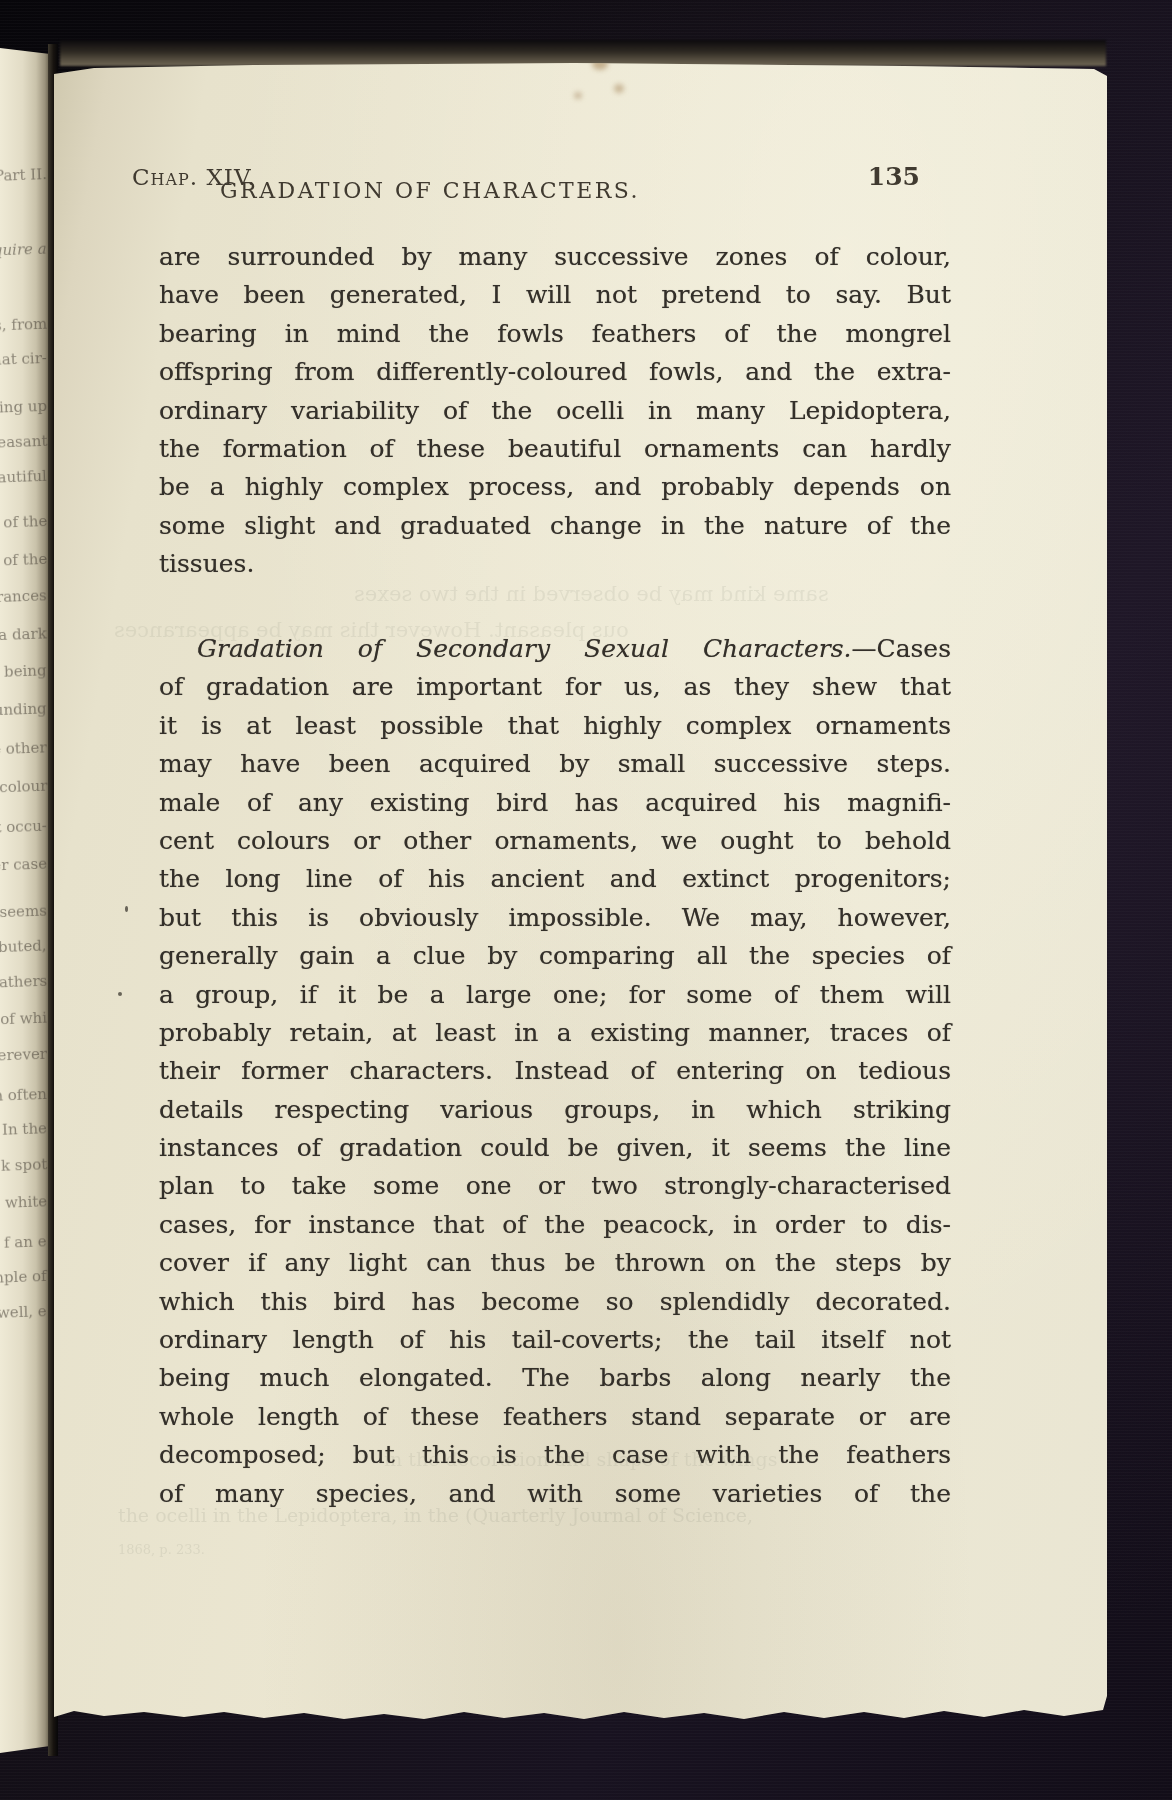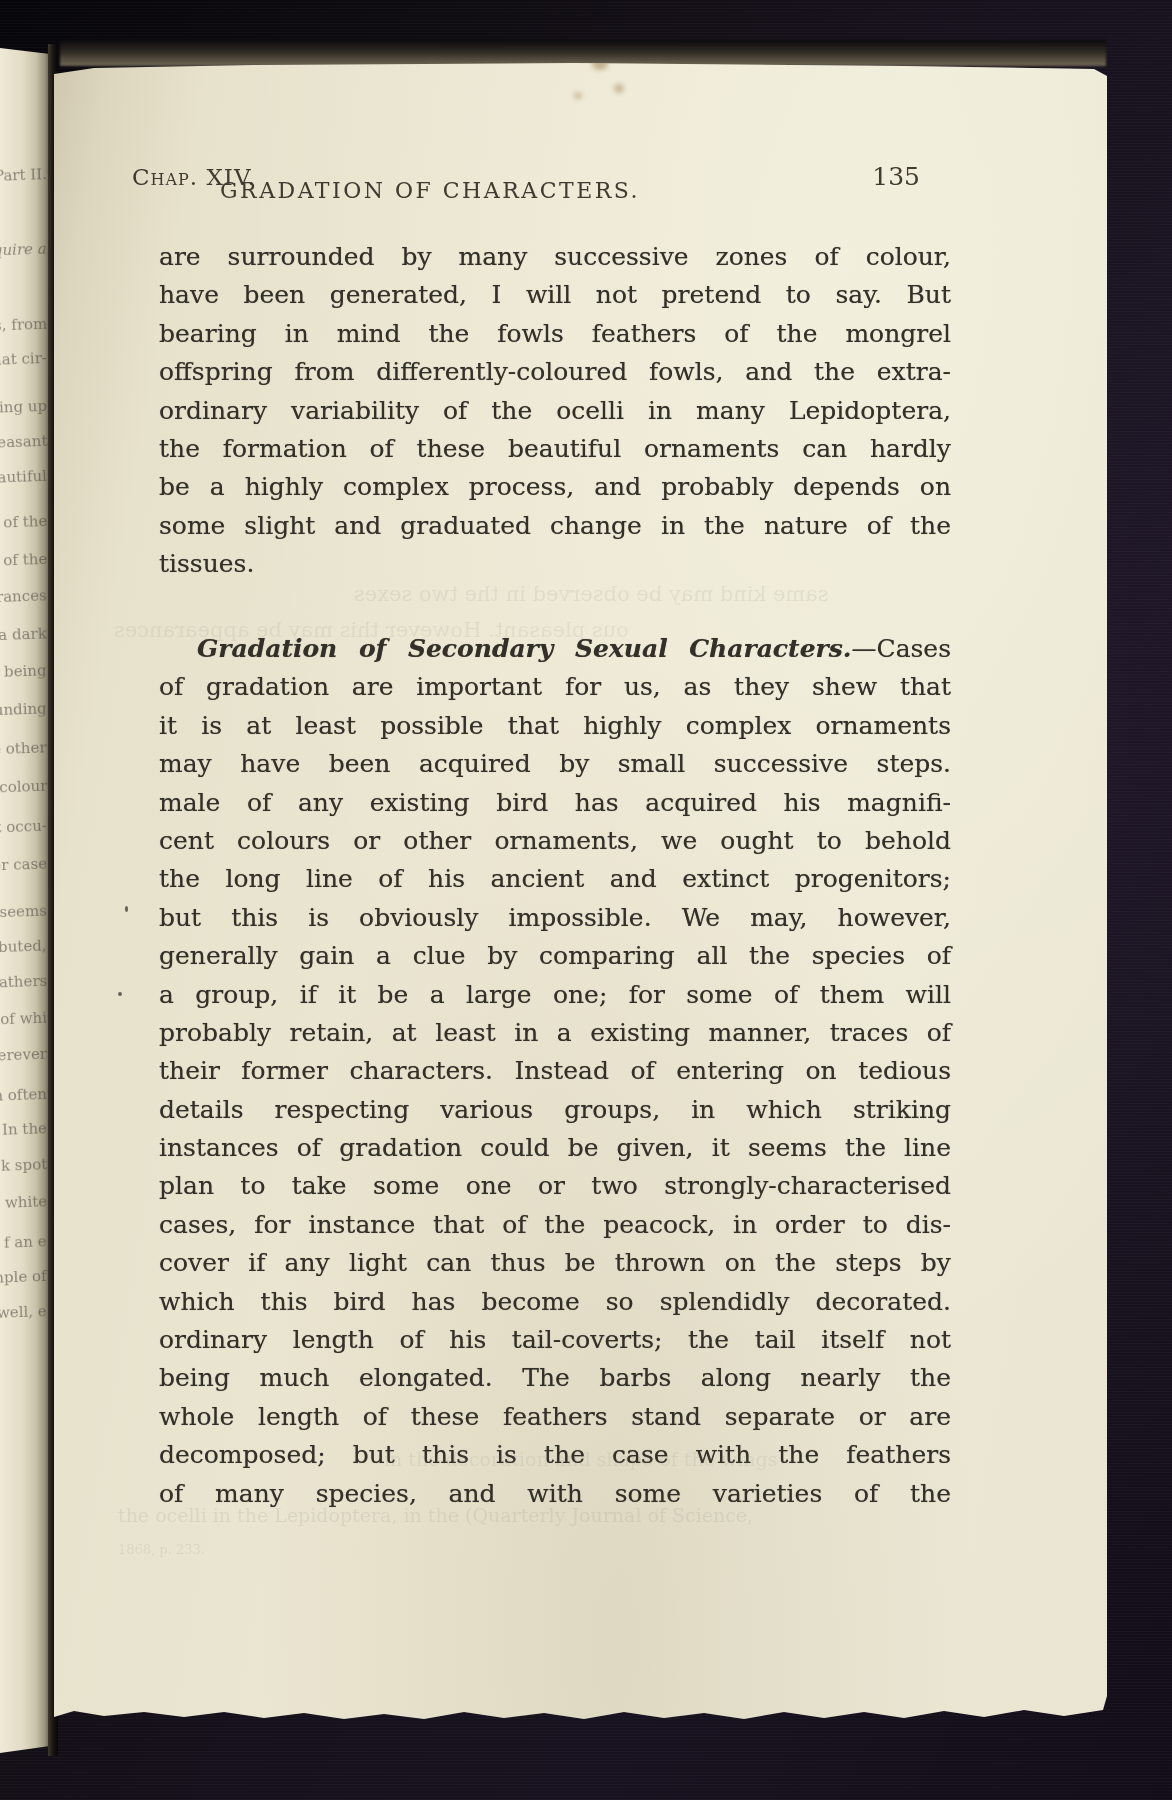--- a/index.html
+++ b/index.html
@@ -31,29 +31,29 @@
     clip-path:polygon(0 16px,40px 10px,200px 7px,520px 5px,850px 8px,1040px 11px,1053px 18px,
       1053px 1638px,1049px 1652px,1010px 1658px,970px 1652px,930px 1659px,890px 1653px,
       850px 1660px,810px 1654px,770px 1660px,730px 1654px,690px 1661px,650px 1655px,
       610px 1660px,570px 1654px,530px 1661px,490px 1655px,450px 1660px,410px 1654px,
       370px 1661px,330px 1656px,290px 1661px,250px 1655px,210px 1660px,170px 1654px,
       130px 1659px,90px 1654px,50px 1658px,20px 1653px,0 1659px);}
   .header{position:absolute;left:76px;top:106px;width:792px;height:34px;color:#403a30;}
   .chap{position:absolute;left:2px;top:0;font-variant:small-caps;font-size:23px;letter-spacing:1px;}
   .running-title{position:absolute;left:0;right:0;top:1px;text-align:left;
     font-size:22px;letter-spacing:2.5px;padding-left:90px;margin-top:13px;}
-  .pagenum{position:absolute;right:2px;top:-2px;font-size:25px;}
+  .pagenum{position:absolute;right:2px;top:-2px;font-size:25px;font-weight:bold;}
   .para{position:absolute;left:76px;width:792px;color:#332f29;font-size:25px;
     text-shadow:0 0 .7px rgba(51,47,41,.55);word-spacing:1px;margin-left:29px;}
   .para .line{height:38.4px;line-height:38.4px;text-align:justify;text-align-last:justify;white-space:nowrap;}
   .para .line.endline{text-align-last:left;}
   .para1{top:180px;}
   .para2{top:572px;}
   .line .lead-indent{display:inline-block;width:38px;}
-  .ital{font-style:italic;font-weight:bold;}
+  .ital{font-style:italic;}
   
   .ghost{position:absolute;white-space:nowrap;color:#6c7263;font-size:21px;
     filter:blur(.6px);pointer-events:none;}
   .ghost.mir{transform:scaleX(-1);}
   .stain{position:absolute;border-radius:50%;filter:blur(2.5px);}
   .speck{position:absolute;background:rgba(50,45,38,.7);border-radius:50%;}
 </style>
 </head>
 <body>
 

